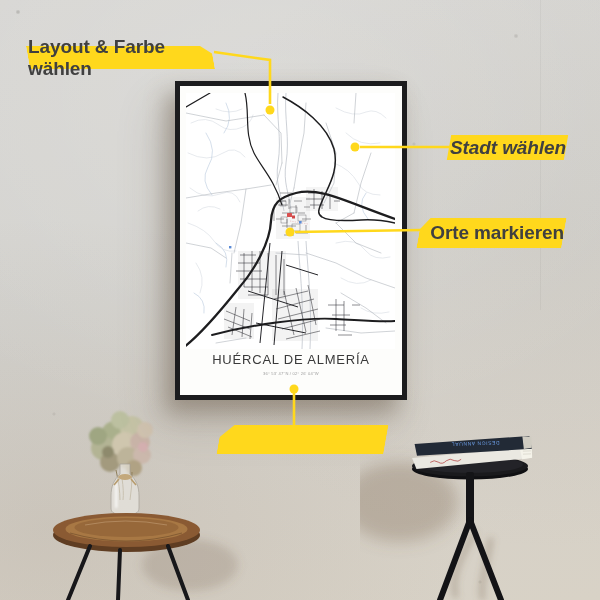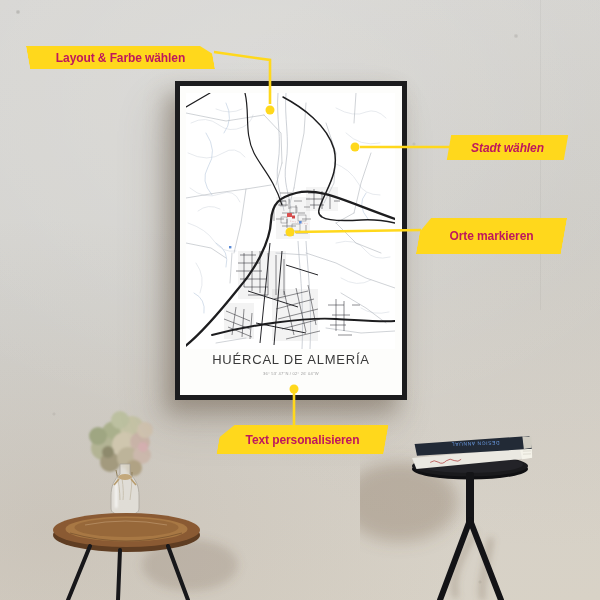--- a/index.html
+++ b/index.html
@@ -25,30 +25,30 @@
     box-sizing:border-box;background:#a16207;border:5px solid #1c1c1e;
     box-shadow:-9px 12px 20px rgba(96,82,64,.38), -16px 24px 40px rgba(96,82,64,.20);}
   .poster{position:absolute;inset:0;background:#fdfdfb;}
   .map-svg{position:absolute;left:6px;top:7px;width:209px;height:256px;}
   .poster-title{position:absolute;left:0;top:266px;width:100%;text-align:center;
     font-size:13px;letter-spacing:.8px;color:#3a3a3a;}
   .poster-coords{position:absolute;left:0;top:286px;width:100%;text-align:center;
     font-size:6px;color:#9d9d9d;letter-spacing:.3px;transform:scale(.68);
     transform-origin:50% 0;}
   
-  .callout{position:absolute;display:flex;align-items:center;justify-content:center;
-    color:#be185d;font-size:12px;font-weight:bold;letter-spacing:-0.1px;}
+  .callout{position:absolute;display:flex;align-items:center;justify-content:flex-end;
+    color:#404040;font-size:19px;font-weight:bold;letter-spacing:-0.1px;}
   .callout .bg{position:absolute;inset:0;background:#ffd81c;z-index:0;}
   .callout span{position:relative;z-index:1;}
   #c-layout{left:28px;top:46px;width:185px;height:23px;}
   #c-layout .bg{transform:skewX(10deg);
     clip-path:polygon(0 0,calc(100% - 11px) 0,100% 34%,100% 100%,0 100%);}
   #c-stadt{left:449px;top:135px;width:117px;height:25px;font-style:italic;}
   #c-stadt .bg{transform:skewX(-10deg);}
-  #c-orte{left:419px;top:218px;width:145px;height:36px;}
+  #c-orte{left:419px;top:218px;width:145px;height:30px;}
   #c-orte .bg{transform:skewX(-10deg);
     clip-path:polygon(9px 0,100% 0,100% 100%,0 100%,0 38%);}
   #c-text{left:219px;top:425px;width:167px;height:29px;}
   #c-text .bg{transform:skewX(-10deg);
     clip-path:polygon(13px 0,100% 0,100% 100%,0 100%,0 42%);}
   .overlay{position:absolute;inset:0;pointer-events:none;}
   .furn{position:absolute;}
 </style>
 </head>
 <body>
@@ -228,15 +228,14 @@
   <div class="callout" id="c-stadt">
     <div class="bg"></div>
     <span>Stadt wählen</span>
   </div>
   <div class="callout" id="c-orte">
     <div class="bg"></div>
     <span>Orte markieren</span>
   </div>
   <div class="callout" id="c-text">
     <div class="bg"></div>
-    <span>Text personalisieren</span>
   </div>
 </div>
 
 </body></html>

